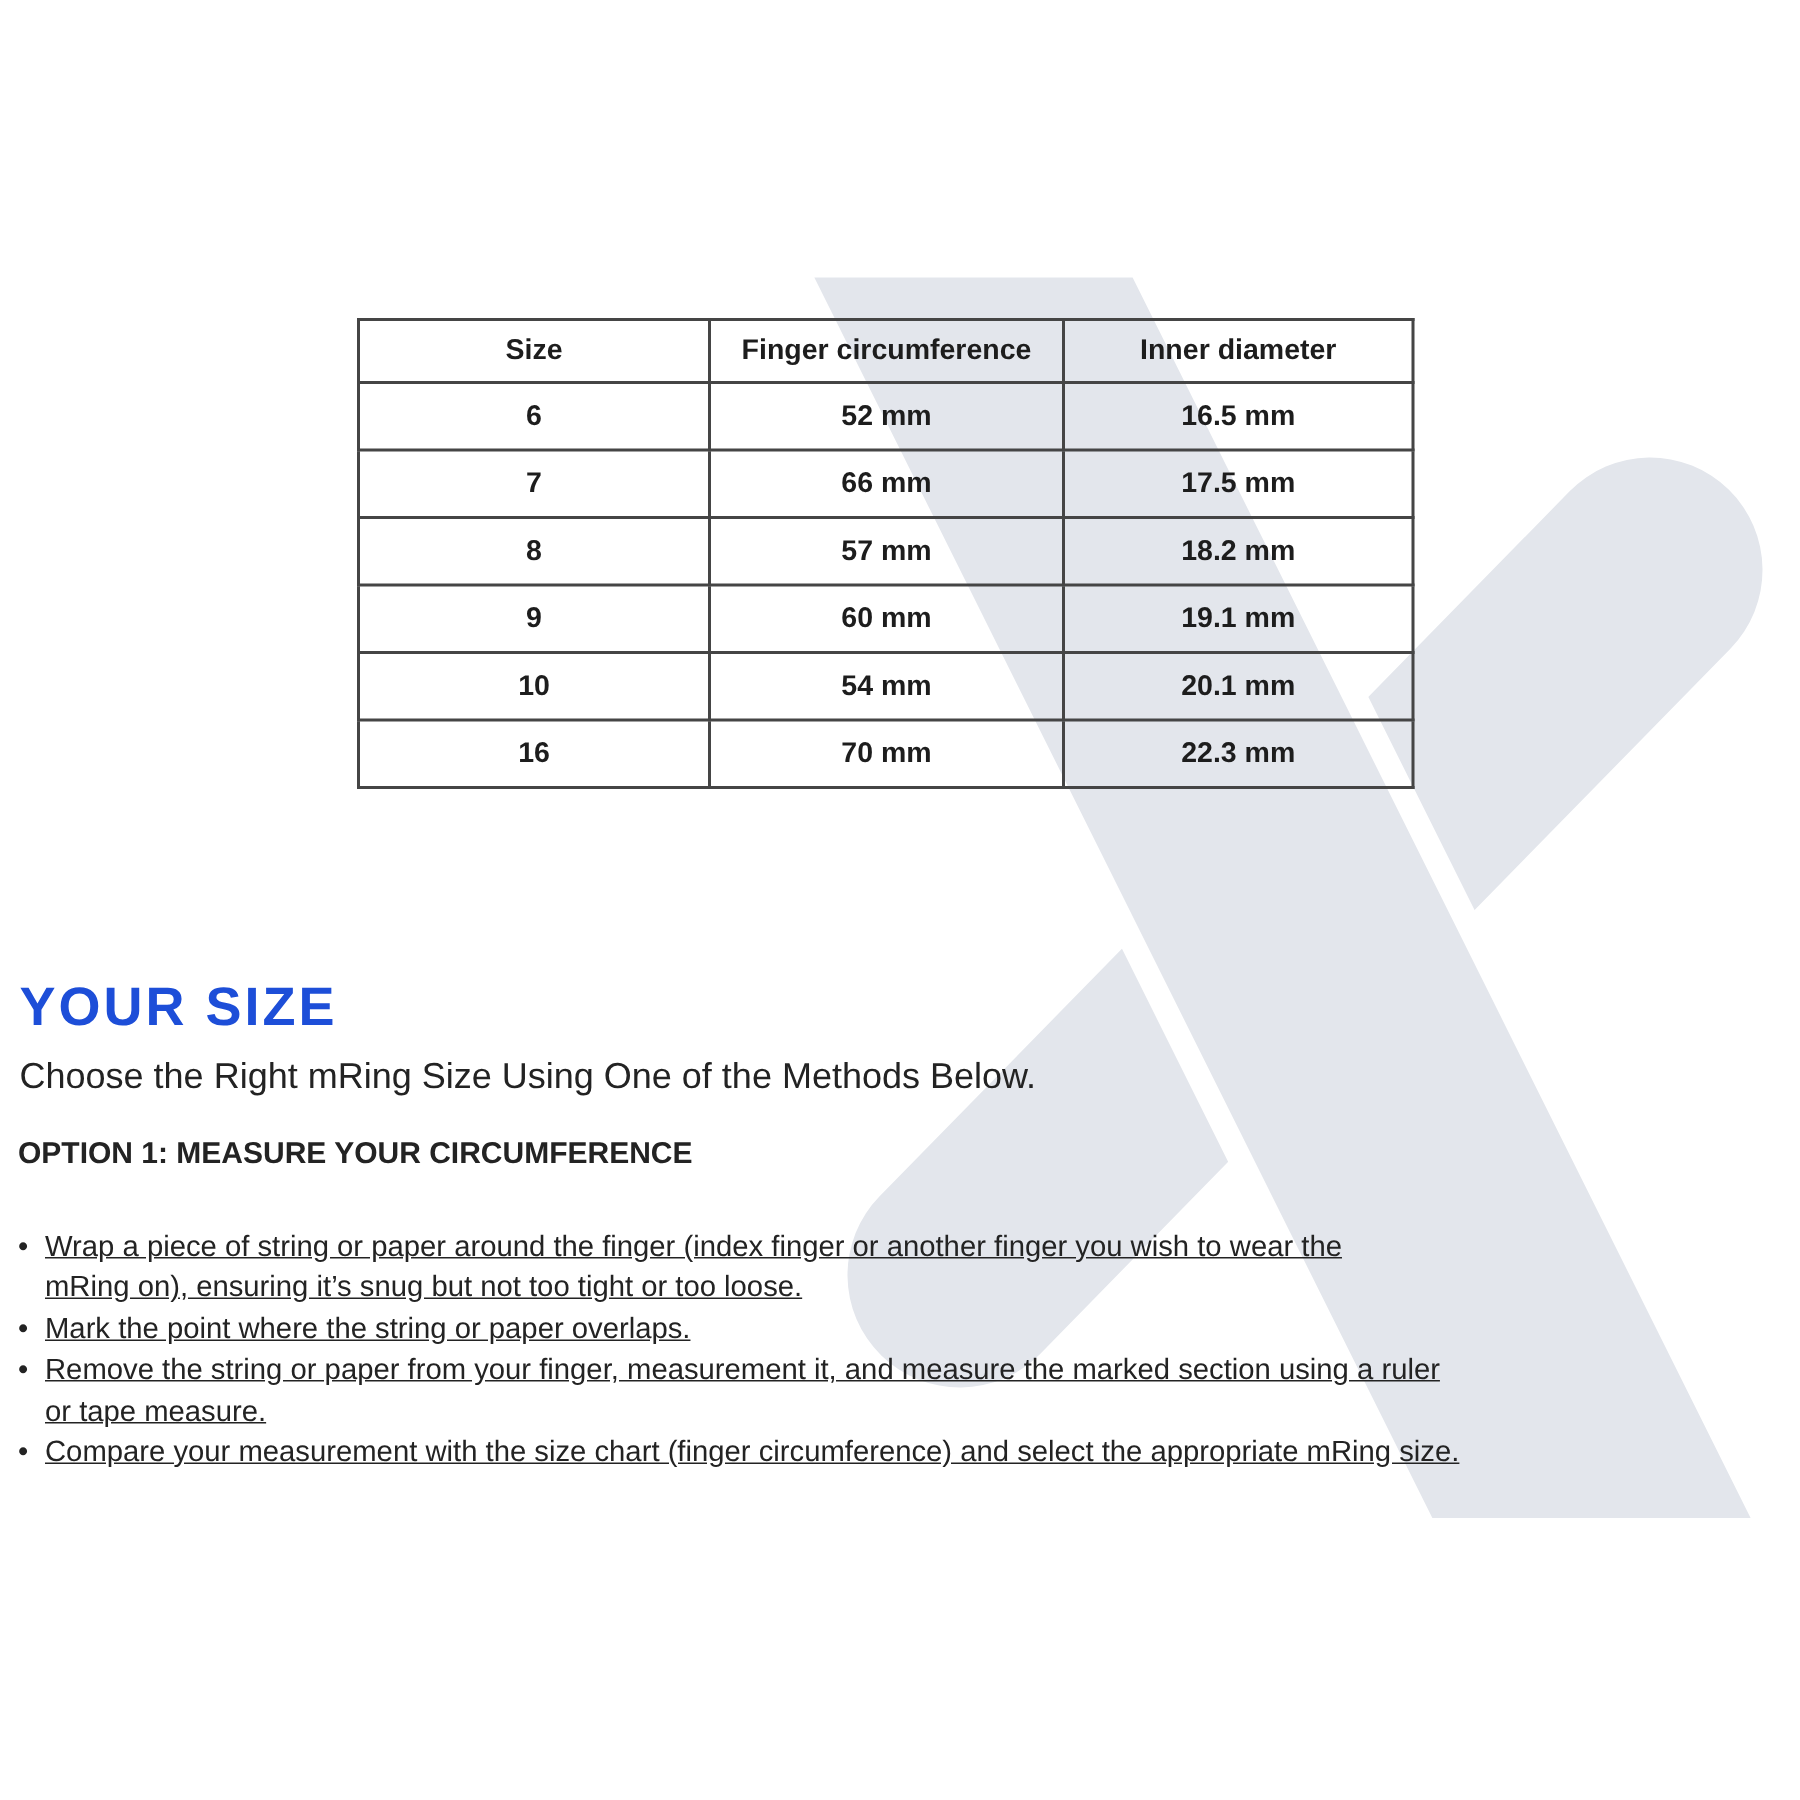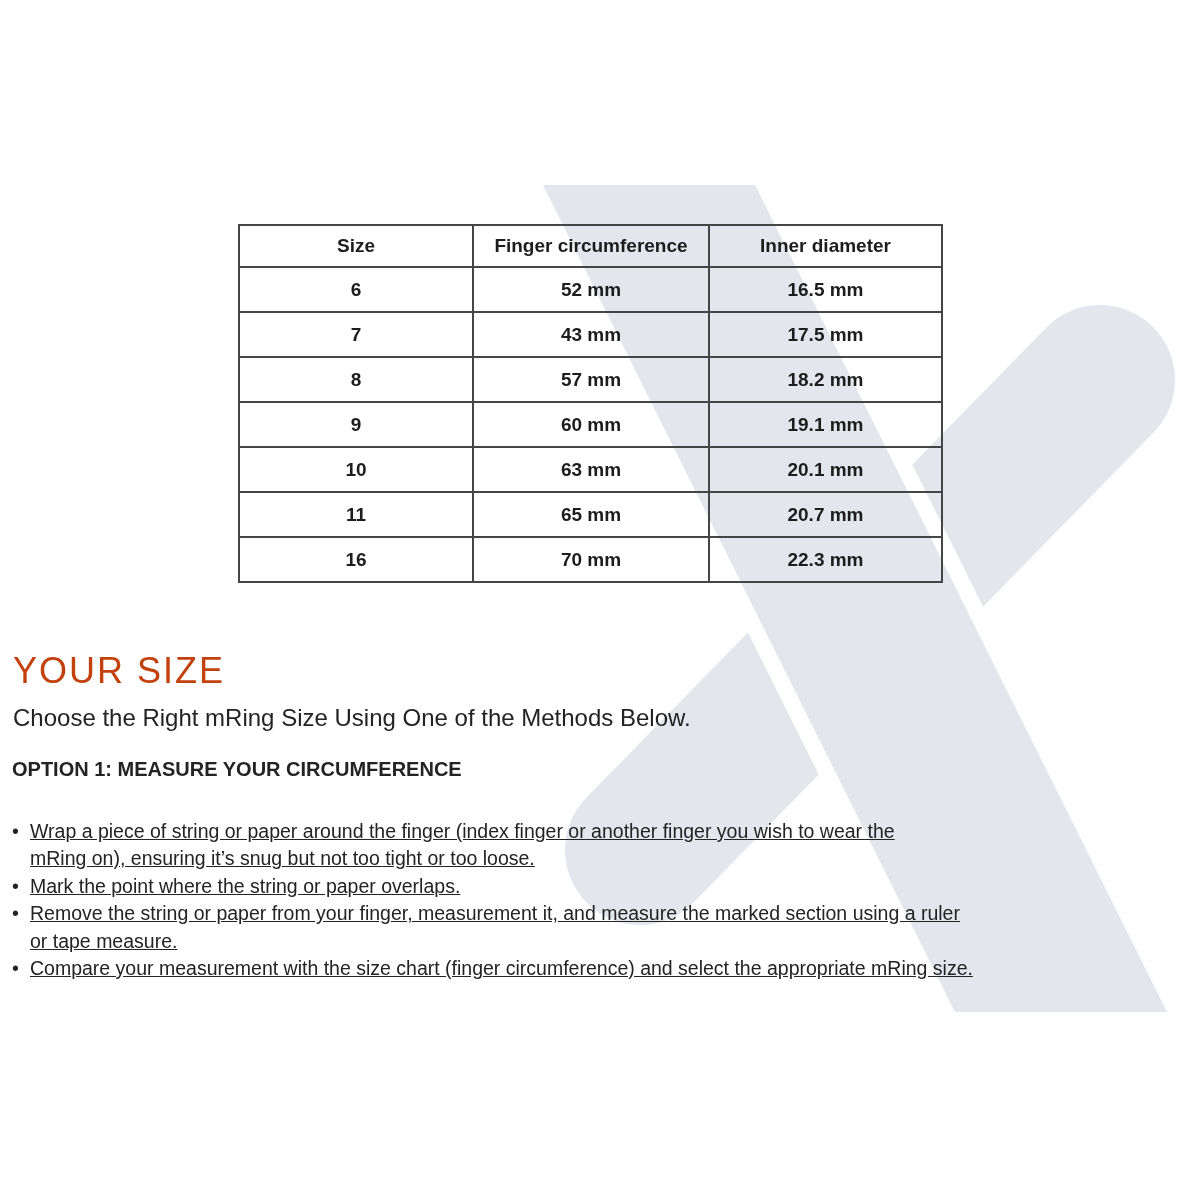--- a/index.html
+++ b/index.html
@@ -12,21 +12,21 @@
     width:1200px;height:1200px;
     background:#ffffff;
     overflow:hidden;
   }
   .watermark{
     position:absolute;left:0;top:0;width:1200px;height:1200px;
     pointer-events:none;
   }
   
   .size-table{
-    position:absolute;left:238px;top:224px;
+    position:absolute;left:238px;top:212px;
     width:703px;
     border-collapse:collapse;
     table-layout:fixed;
   }
   .size-table th,.size-table td{
     border:2px solid #454545;
     text-align:center;
     vertical-align:middle;
     padding:0;
     color:#1d1d1d;
@@ -38,22 +38,22 @@
     font-weight:700;
   }
   .size-table td{
     height:43px;
     font-size:19px;
     font-weight:700;
   }
   
   .your-size-title{
     position:absolute;left:13px;top:650px;
-    font-size:36px;font-weight:400;letter-spacing:2px;
-    color:#c2410c;
+    font-size:36px;font-weight:700;letter-spacing:2px;
+    color:#1d4ed8;
     white-space:nowrap;
   }
   .your-size-subtitle{
     position:absolute;left:13px;top:704px;
     font-size:24px;font-weight:400;
     color:#232323;
     white-space:nowrap;
   }
   .option-heading{
     position:absolute;left:12px;top:756px;
@@ -105,42 +105,37 @@
       </tr>
     </thead>
     <tbody>
       <tr>
         <td>6</td>
         <td>52 mm</td>
         <td>16.5 mm</td>
       </tr>
       <tr>
         <td>7</td>
-        <td>43 mm</td>
+        <td>66 mm</td>
         <td>17.5 mm</td>
       </tr>
       <tr>
         <td>8</td>
         <td>57 mm</td>
         <td>18.2 mm</td>
       </tr>
       <tr>
         <td>9</td>
         <td>60 mm</td>
         <td>19.1 mm</td>
       </tr>
       <tr>
         <td>10</td>
-        <td>63 mm</td>
+        <td>54 mm</td>
         <td>20.1 mm</td>
-      </tr>
-      <tr>
-        <td>11</td>
-        <td>65 mm</td>
-        <td>20.7 mm</td>
       </tr>
       <tr>
         <td>16</td>
         <td>70 mm</td>
         <td>22.3 mm</td>
       </tr>
     </tbody>
   </table>
 
   <div class="your-size-title">YOUR SIZE</div>

